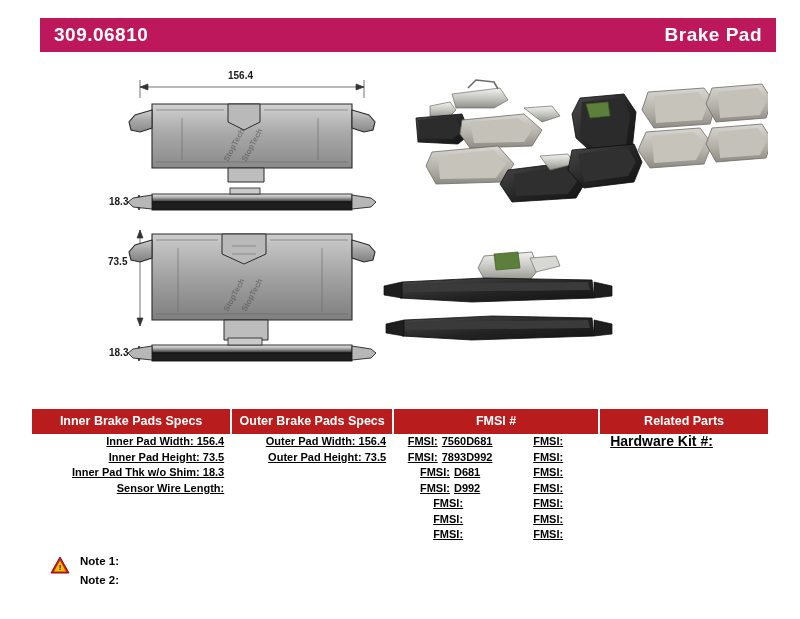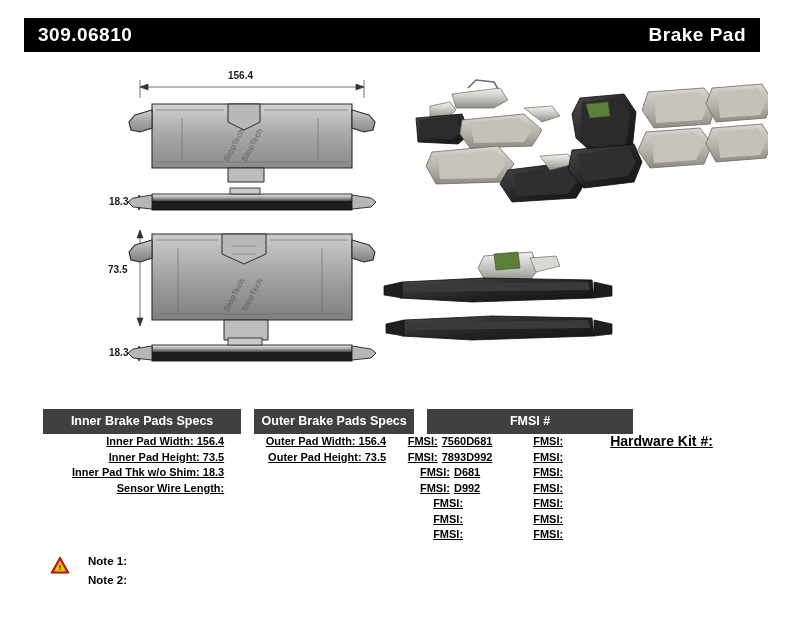--- a/index.html
+++ b/index.html
@@ -12,25 +12,25 @@
     background: #ffffff;
     font-family: "Liberation Sans", sans-serif;
     color: #000000;
     overflow: hidden;
     position: relative;
   }
 
   
   .header {
     position: absolute;
-    left: 24px;
+    left: 40px;
     top: 18px;
     width: 736px;
     height: 34px;
-    background: #000000;
+    background: #be185d;
     display: flex;
     align-items: center;
     justify-content: space-between;
     box-sizing: border-box;
     padding: 0 14px;
   }
   .header .part-number {
     color: #ffffff;
     font-size: 19px;
     font-weight: bold;
@@ -65,29 +65,28 @@
     position: absolute;
     left: 32px;
     top: 409px;
     width: 736px;
   }
   .spec-head {
     display: flex;
     width: 100%;
   }
   .spec-head > div {
-    background: #404040;
+    background: #b91c1c;
     color: #ffffff;
     font-size: 12.5px;
     font-weight: bold;
     text-align: center;
     padding: 5px 0 6px 0;
     box-sizing: border-box;
     border-right: 2px solid #ffffff;
-    margin-left: 11px;
   }
   .spec-head > div:last-child { border-right: none; }
 
   .col-inner  { width: 27.2%; }
   .col-outer  { width: 22.0%; }
   .col-fmsi   { width: 28.0%; }
   .col-rel    { width: 22.8%; }
 
   .spec-body {
     display: flex;
@@ -137,21 +136,20 @@
     left: 50px;
     top: 552px;
     display: flex;
     align-items: flex-start;
   }
   .warn-icon { margin-top: 4px; margin-right: 10px; }
   .note-lines div {
     font-size: 11.5px;
     font-weight: bold;
     line-height: 19px;
-    margin-left: 8px;
   }
 
   
   .pad-svg { position: absolute; left: 0; top: 0; }
 </style>
 </head>
 <body>
 
 <div class="header">
   <div class="part-number">309.06810</div>
@@ -344,30 +342,31 @@
 
       <path d="M372 262 L460 258 L560 260 L562 278 L440 282 L370 278 Z" fill="url(#gPhotoPad)" stroke="#0d0d0d" stroke-width="0.8"></path>
       <path d="M374 264 L556 262 L558 270 L374 272 Z" fill="#3a3a3a"></path>
       <path d="M354 266 L372 262 L372 278 L354 275 Z" fill="#1e1e1e" stroke="#0d0d0d" stroke-width="0.7"></path>
       <path d="M562 262 L580 266 L580 276 L562 278 Z" fill="#1e1e1e" stroke="#0d0d0d" stroke-width="0.7"></path>
     </g>
   </svg>
 
   <div class="dimlabel" style="left:196px; top:12px;">156.4</div>
   <div class="dimlabel" style="left:77px;  top:138px;">18.3</div>
-  <div class="dimlabel" style="left:76px;  top:206px;">73.5</div>
+  <div class="dimlabel" style="left:76px;  top:198px;">73.5</div>
   <div class="dimlabel" style="left:77px;  top:289px;">18.3</div>
 </div>
 
 <div class="spec-table">
 
   <div class="spec-head">
     <div class="col-inner">Inner Brake Pads Specs</div>
     <div class="col-outer">Outer Brake Pads Specs</div>
     <div class="col-fmsi">FMSI #</div>
+    <div class="col-rel">Related Parts</div>
   </div>
 
   <div class="spec-body">
 
     <div class="col-inner right-rows">
       <div>Inner Pad Width: 156.4</div>
       <div>Inner Pad Height: 73.5</div>
       <div>Inner Pad Thk w/o Shim: 18.3</div>
       <div>Sensor Wire Length:</div>
     </div>

